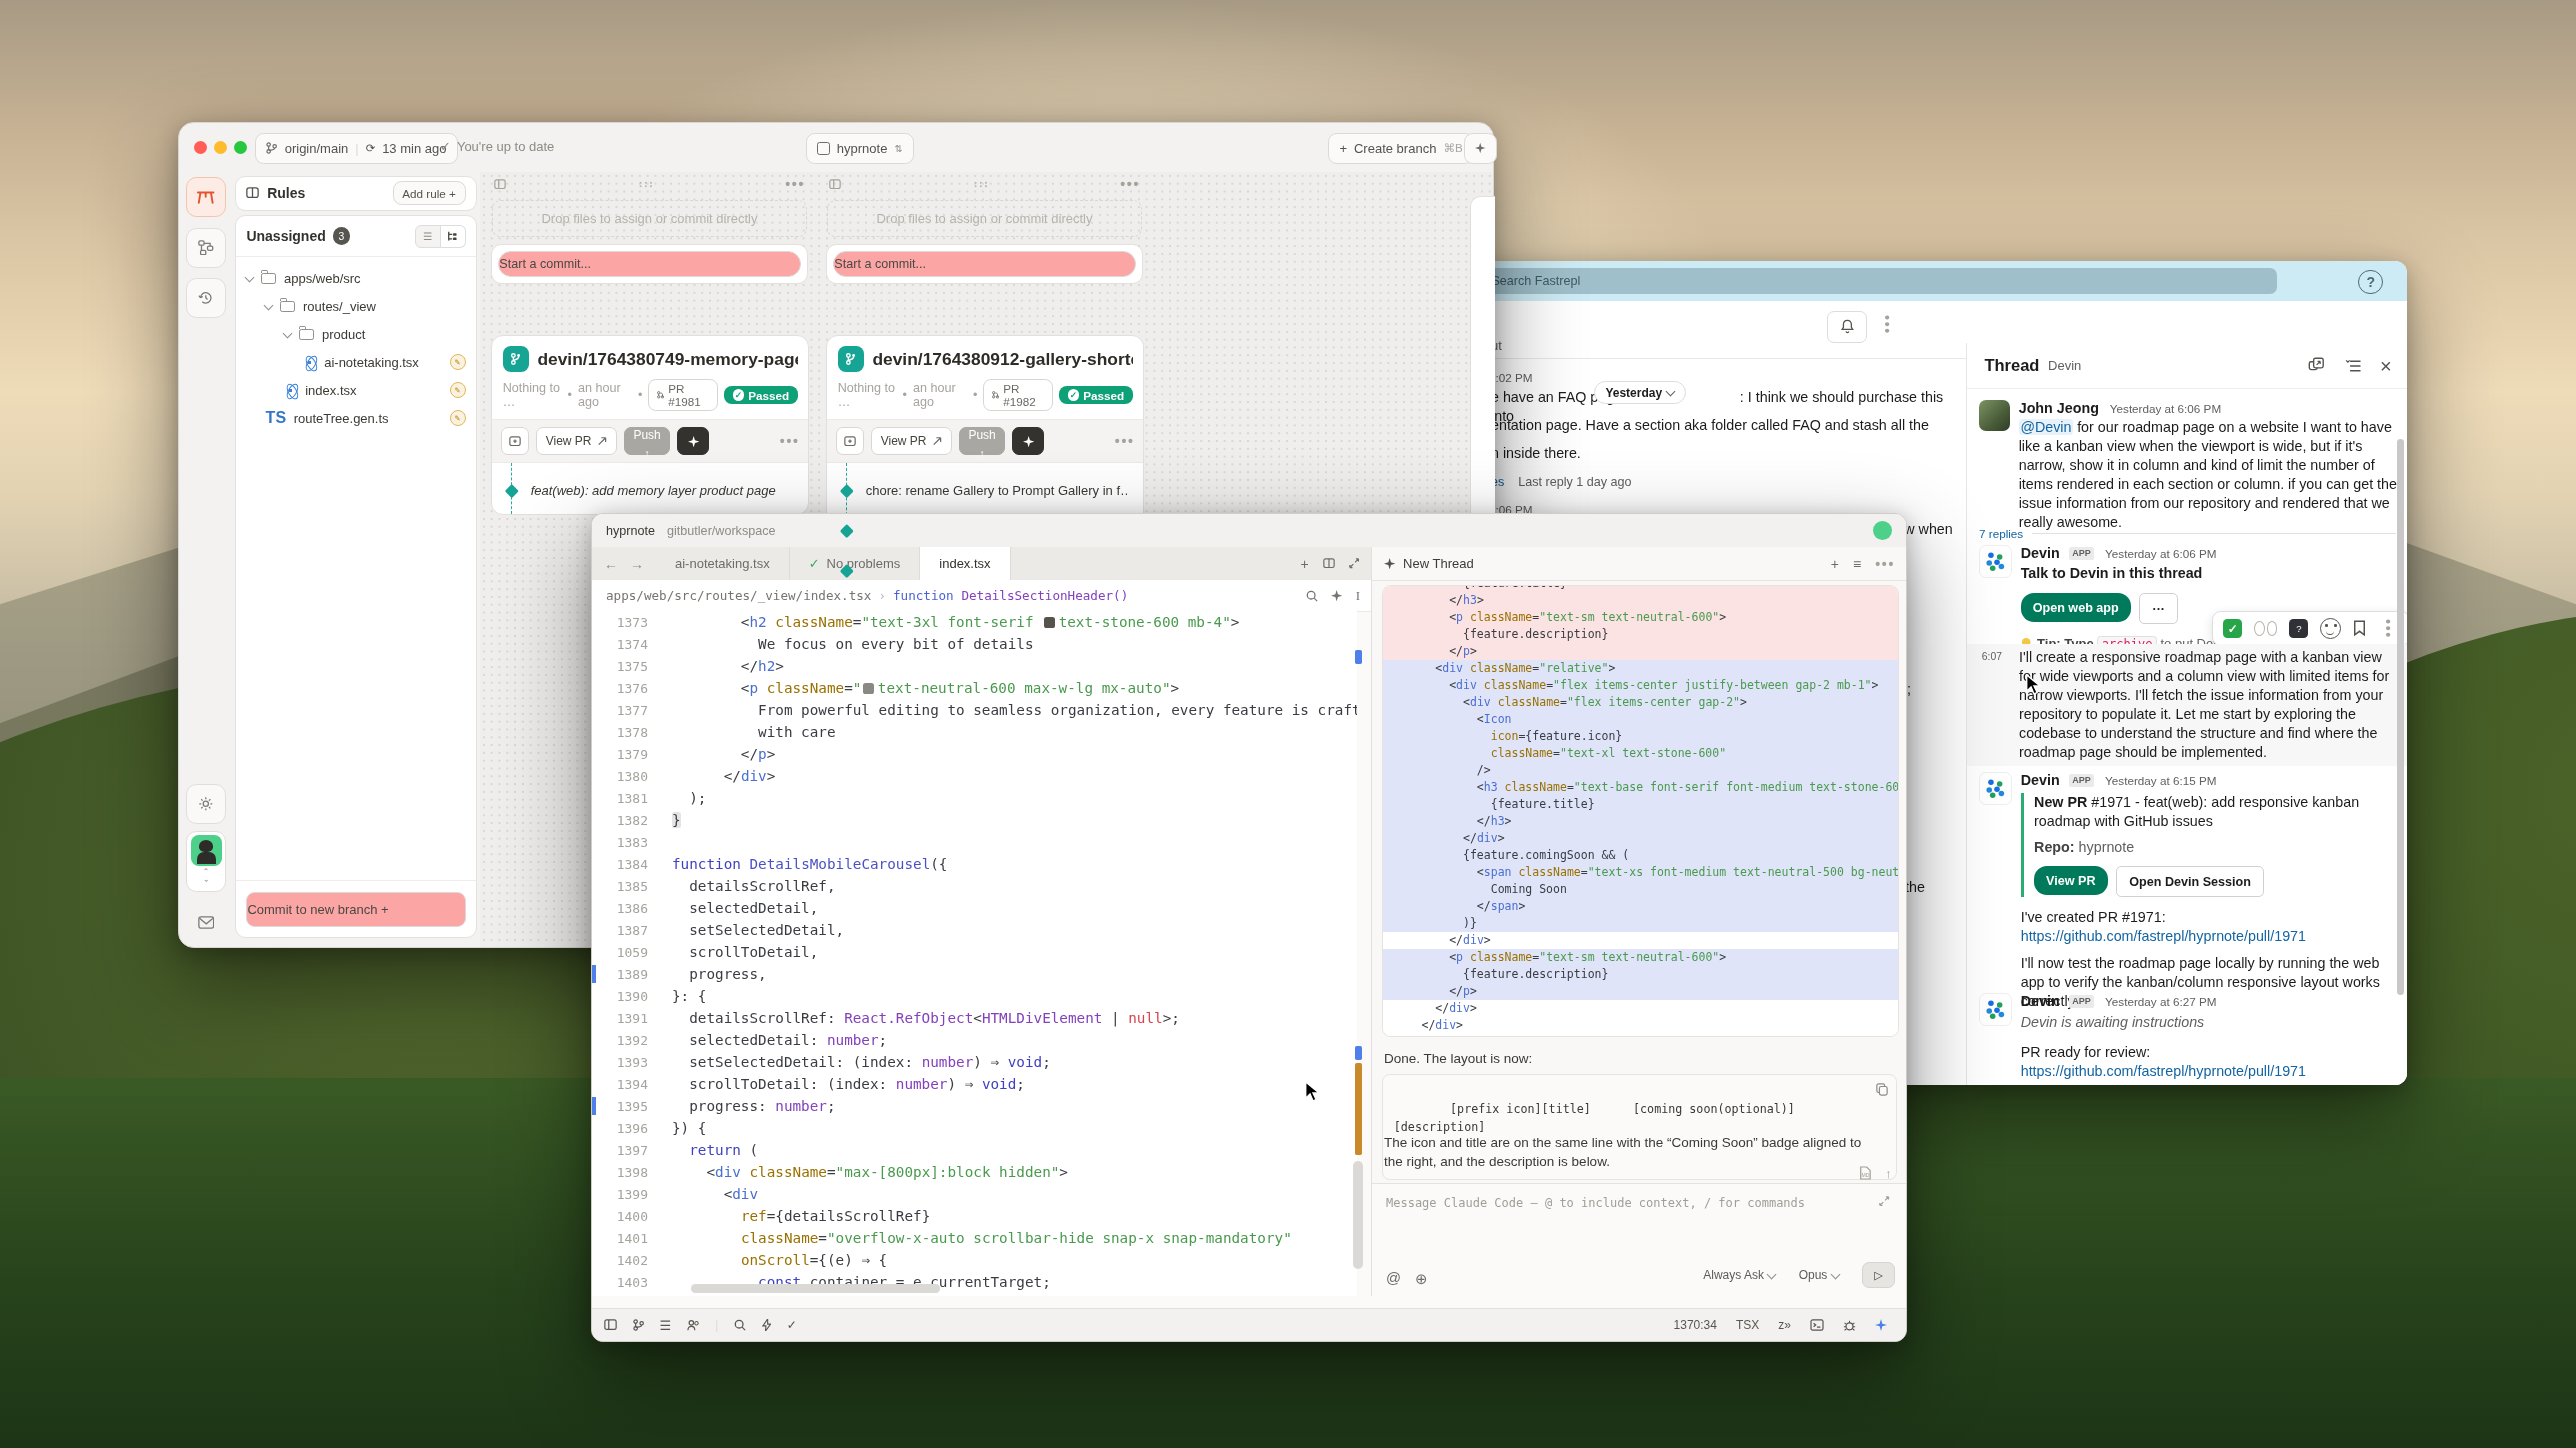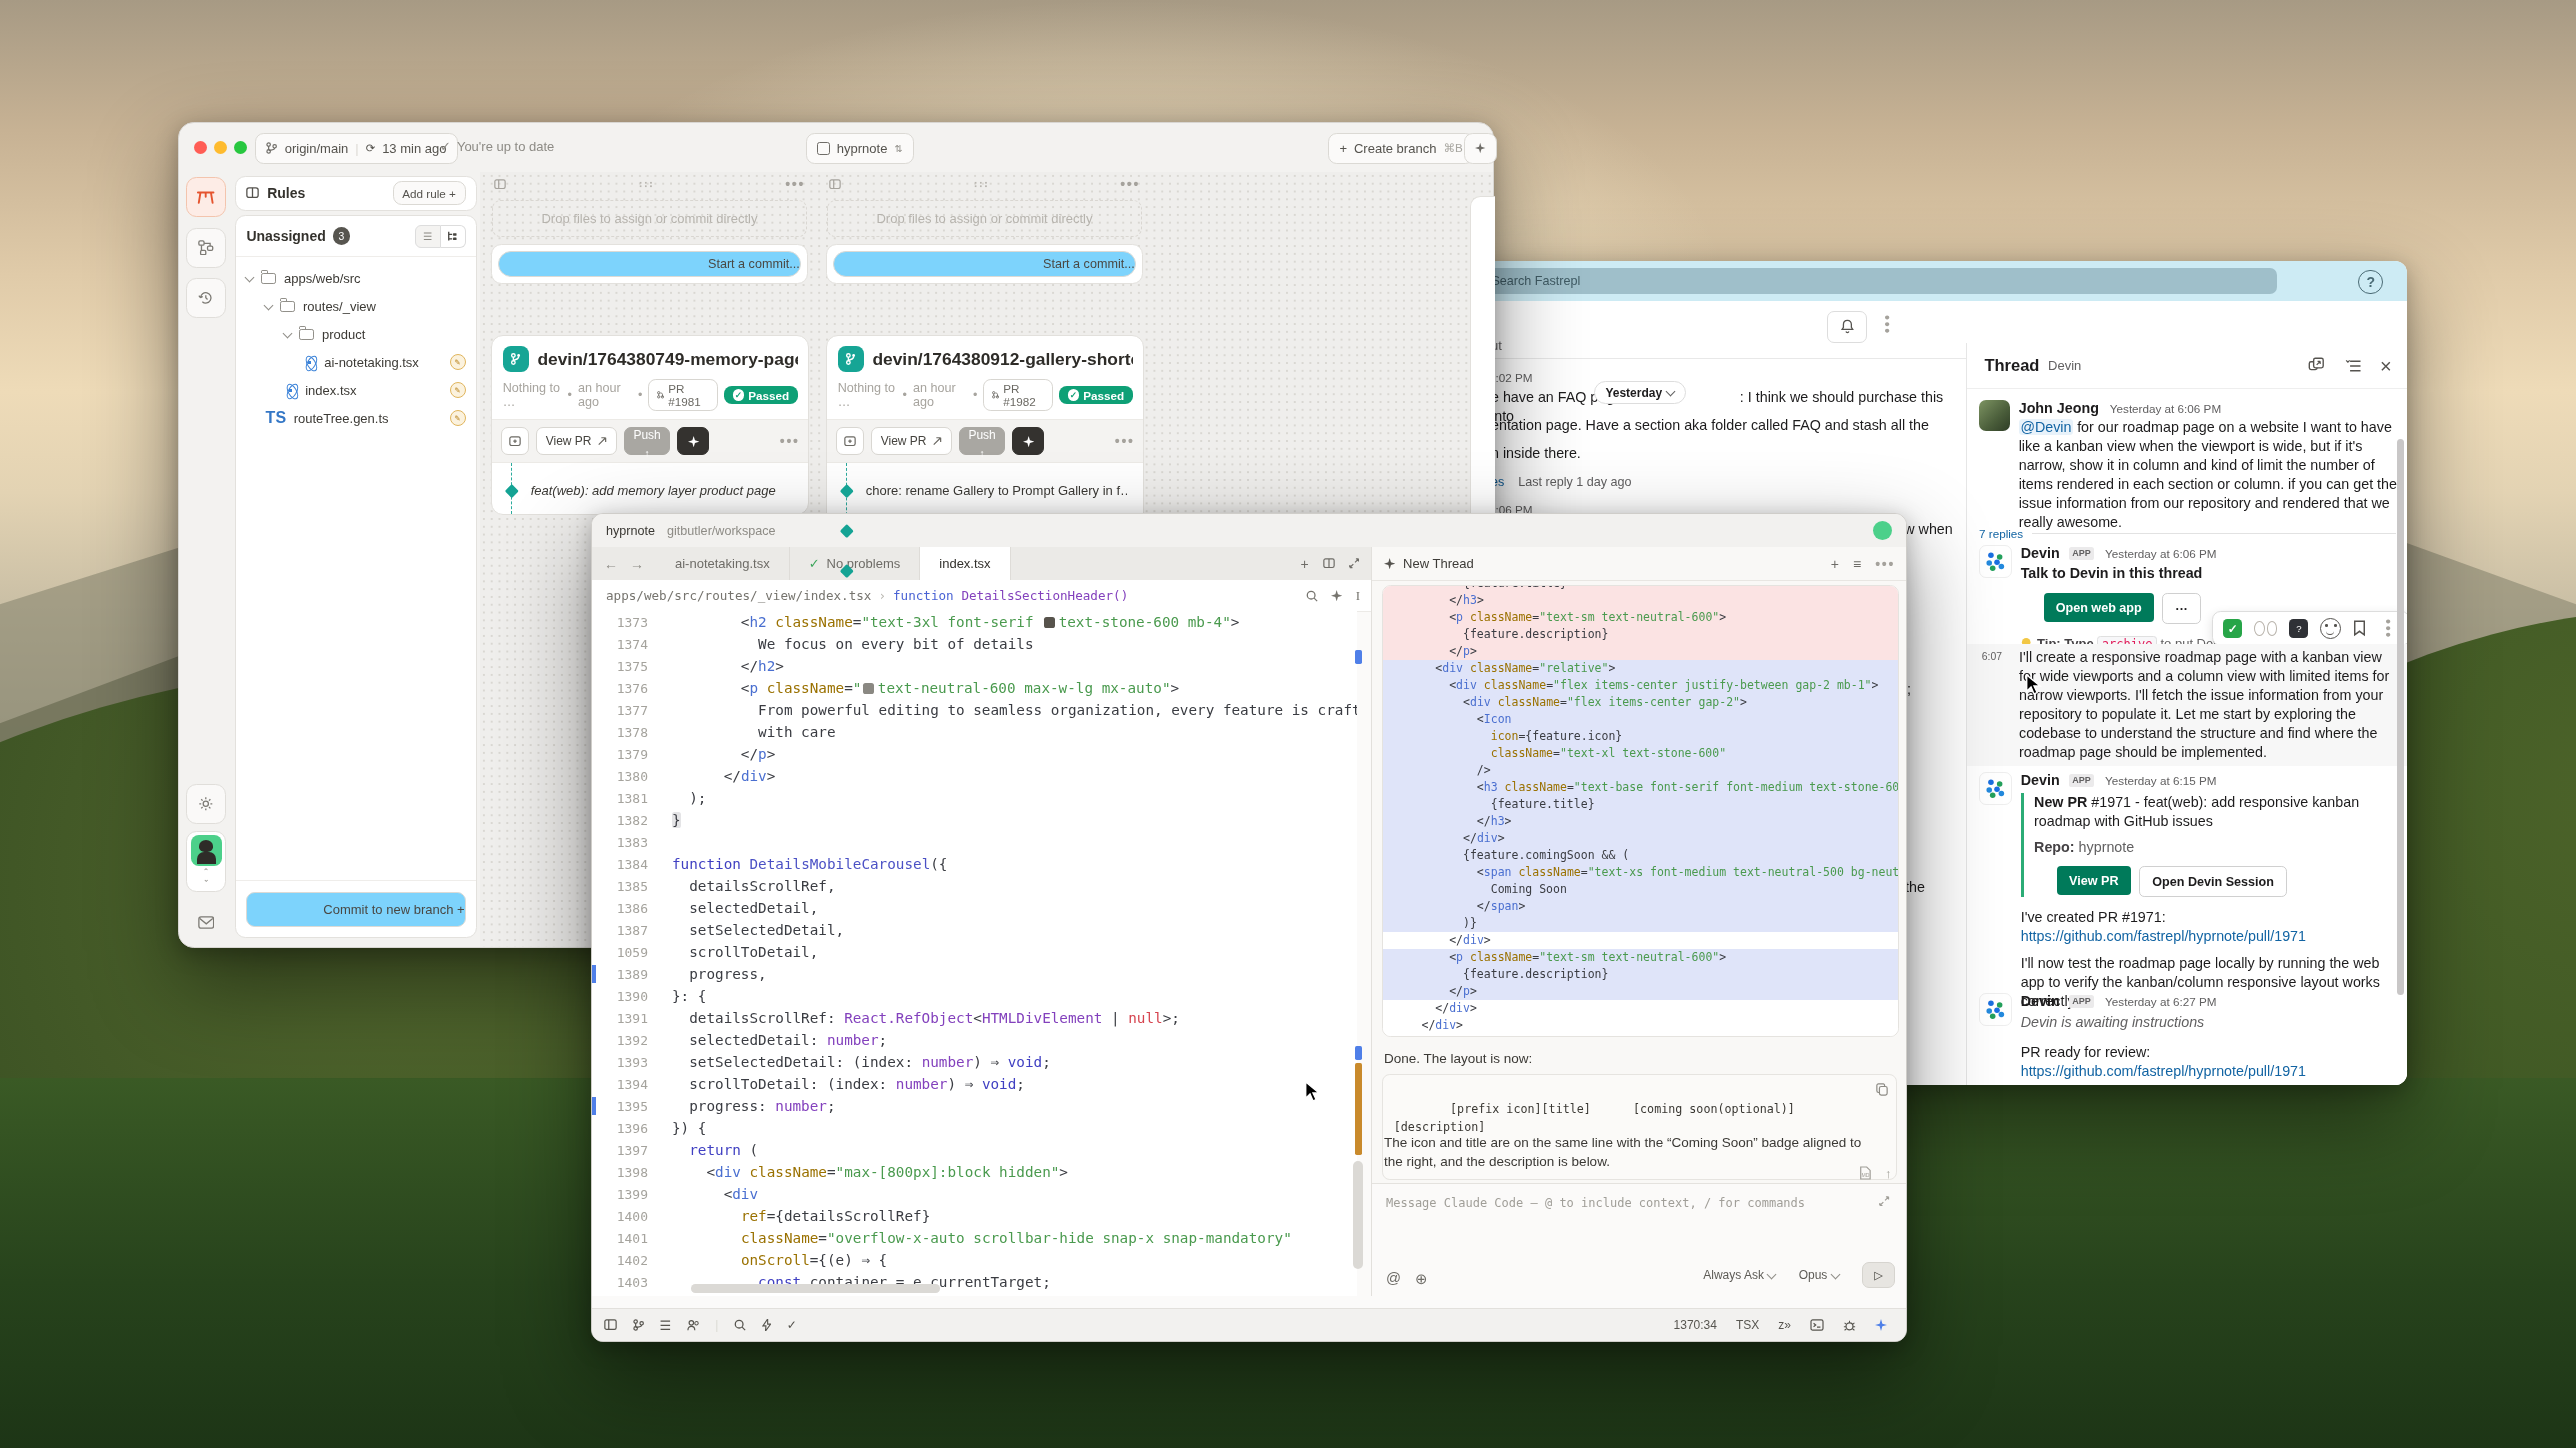--- a/index.html
+++ b/index.html
@@ -34,21 +34,21 @@
   .i-react{width:13px;height:13px;position:relative;margin-right:7.8px;flex:none;background:radial-gradient(circle 1.9px at 50% 50%,#3b82d8 98%,transparent);}
   .i-react::before,.i-react::after,.i-react i{content:'';position:absolute;left:-0.9px;top:3px;width:14.8px;height:7px;border:1.2px solid #3b82d8;border-radius:50%;}
   .i-react::before{transform:rotate(60deg);}
   .i-react::after{transform:rotate(-60deg);}
   .i-ts{font-weight:bold;font-size:16px;color:#3477c6;margin-right:7px;flex:none;letter-spacing:0.4px;}
   .mod{width:14px;height:14px;border-radius:50%;border:1.3px solid #e0b55d;background:#fbf2de;margin-left:auto;position:relative;flex:none;}
   .mod::after{content:'✎';position:absolute;inset:0;font-size:7.8px;color:#c08f33;display:flex;align-items:center;justify-content:center;}
   .lanes{left:301px;top:49px;width:1013px;height:775px;background:#efeeec;background-image:radial-gradient(#d9d7d2 1px,transparent 1px);background-size:7.8px 7.8px;}
   .lane{position:absolute;top:0;width:325px;}
   .dropzone{border:1.7px dashed #d9d6d1;border-radius:8.7px;color:#b6b3ad;font-size:13px;display:flex;align-items:center;justify-content:center;height:35px;}
-  .btn-pill{border:0.9px solid #dcdad5;background:#7dd3fc;border-radius:8.7px;color:#4a4843;font-size:13px;display:flex;align-items:center;justify-content:flex-end;}
+  .btn-pill{border:0.9px solid #dcdad5;background:#fca5a5;border-radius:8.7px;color:#4a4843;font-size:13px;display:flex;align-items:center;justify-content:flex-start;}
   .bcard{position:absolute;left:4.3px;width:316px;background:#fff;border:0.9px solid #e2e0dc;border-radius:12px;overflow:hidden;}
   .bicon{width:26px;height:26px;border-radius:7.8px;background:#16a595;display:flex;align-items:center;justify-content:center;flex:none;}
   .bname{font-size:17.4px;font-weight:bold;color:#2e2c28;white-space:nowrap;overflow:hidden;}
   .meta{display:flex;align-items:center;gap:6px;font-size:12.6px;color:#a7a49e;}
   .prpill{display:flex;align-items:center;gap:4.3px;border:0.9px solid #d8d6d1;border-radius:7.8px;padding:1.7px 7.8px;color:#6b6963;font-size:11.7px;background:#fff;}
   .passed{display:flex;align-items:center;gap:4.3px;background:#0ea076;border-radius:7.8px;padding:2.6px 8.7px;color:#fff;font-size:11.7px;font-weight:bold;}
   .btoolbar{display:flex;align-items:center;gap:7px;background:#f4f3f1;border-top:0.9px solid #eceae6;border-bottom:0.9px solid #eceae6;padding:7px 8.7px;}
   .tbtn{height:26px;border-radius:7px;border:0.9px solid #d9d7d2;background:#fff;display:flex;align-items:center;gap:5.2px;padding:0 8.7px;font-size:12px;color:#45433e;}
   .tbtn.gray{background:#a9a7a2;border-color:#a9a7a2;color:#fff;flex-direction:column;}
   .tbtn.dark{background:#34322f;border-color:#34322f;color:#fff;width:29.5px;justify-content:center;padding:0;}
@@ -97,21 +97,21 @@
   .th-head{height:45px;display:flex;align-items:center;padding:0 17.4px;border-bottom:0.9px solid #eee;}
   .msg-name{font-weight:bold;font-size:14.3px;color:#1d1c1d;}
   .msg-time{font-size:11.7px;color:#616061;}
   .msg-text{font-size:14.3px;color:#1d1c1d;line-height:19px;}
   .mention{color:#1264a3;background:#e8f2fa;border-radius:3.5px;padding:0 1.7px;}
   .applabel{font-size:9px;font-weight:bold;color:#616061;background:#ebeaeb;border-radius:2.6px;padding:1.3px 3.5px;vertical-align:1.7px;}
   .slink{color:#1264a3;}
   .avatar{width:31px;height:31px;border-radius:7px;flex:none;}
   .av-john{background:linear-gradient(135deg,#7d9462,#4a5d3a 60%,#2e3d26);}
   .av-devin{background:#fff;border:0.9px solid #eee;display:flex;align-items:center;justify-content:center;}
-  .greenbtn{background:#007a5a;color:#fff;font-weight:bold;font-size:12.6px;border-radius:4px;display:inline-flex;align-items:center;justify-content:center;padding:0 12px;height:29.5px;margin-left:23px;}
+  .greenbtn{background:#007a5a;color:#fff;font-weight:bold;font-size:12.6px;border-radius:13px;display:inline-flex;align-items:center;justify-content:center;padding:0 12px;height:29.5px;}
   .wbtn{border:0.9px solid #d0d0d0;background:#fff;color:#1d1c1d;font-weight:bold;font-size:12.6px;border-radius:5.2px;display:inline-flex;align-items:center;justify-content:center;padding:0 12px;height:29.5px;}
   .codeword{font-family:"DejaVu Sans Mono",monospace;font-size:12px;color:#e01e5a;background:#f7f7f9;border:0.9px solid #e0e0e0;border-radius:3.5px;padding:0 3.5px;}
   .hoverbar{position:absolute;display:flex;align-items:center;gap:12px;background:#fff;border:0.9px solid #ddd;border-radius:8.7px;box-shadow:0 3.5px 10.4px rgba(0,0,0,.12);padding:6px 10.4px;}
   .datepill{background:#fff;border:0.9px solid #ddd;border-radius:868px;font-size:12px;font-weight:bold;color:#1d1c1d;padding:3.5px 10.4px;display:inline-flex;gap:5.2px;align-items:center;}
   .cursor{position:absolute;z-index:99;}
   svg{display:block;}
 </style>
 </head>
 <body>
 

